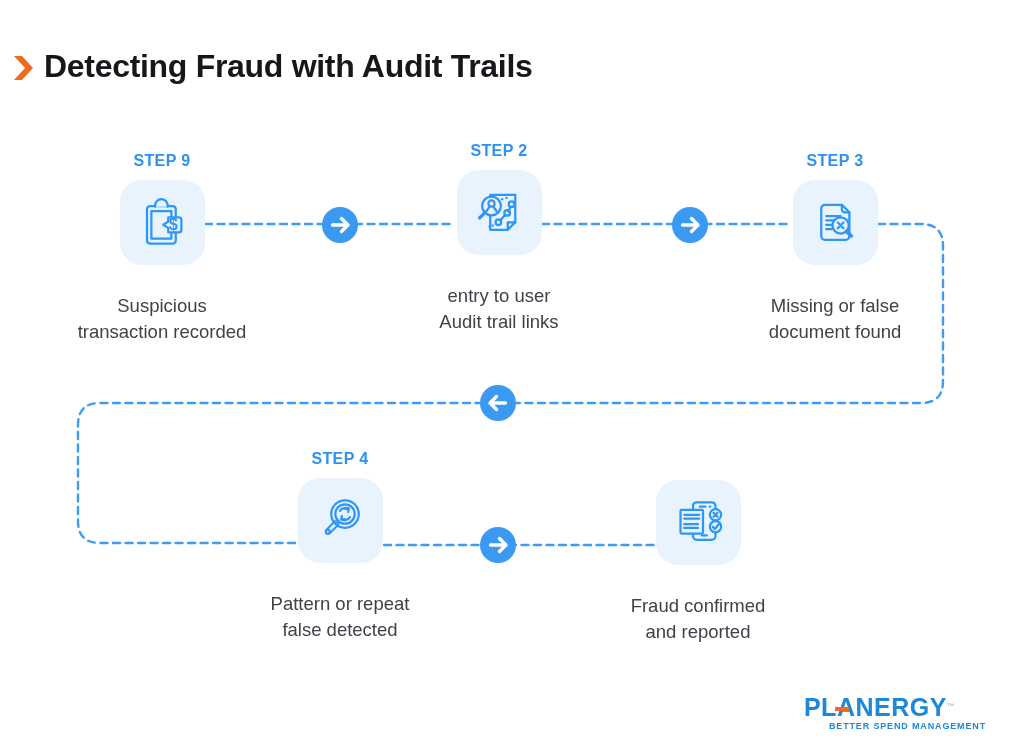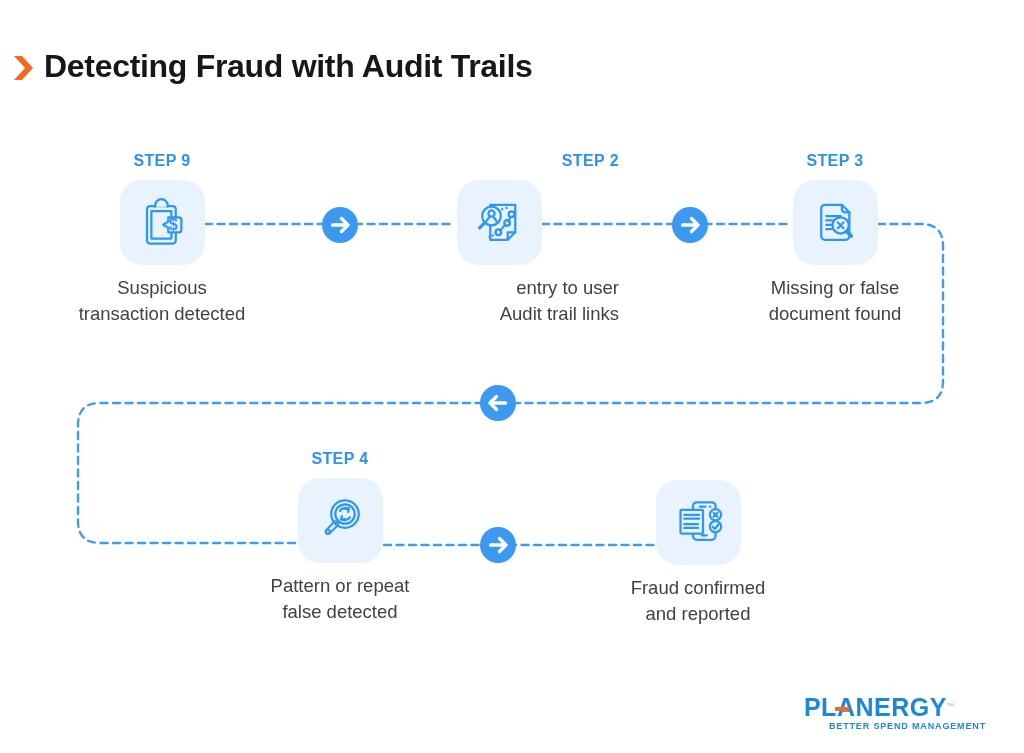--- a/index.html
+++ b/index.html
@@ -21,21 +21,21 @@
   
   .step { position:absolute; width:240px; text-align:center; }
   .step-label {
     font-size:16px; font-weight:700; color:#2F90F0; letter-spacing:0.4px;
     height:22px; line-height:22px;
   }
   .tile {
     width:85px; height:85px; margin:8px auto 0 auto; background:#E8F3FD;
     border-radius:22px; display:flex; align-items:center; justify-content:center;
   }
-  .caption { margin-top:10px; font-size:18.5px; color:#3F4249; line-height:26px; }
+  .caption { margin-top:28px; font-size:18.5px; color:#3F4249; line-height:26px; }
   .caption span { display:block; }
   
   .arrow-circle {
     position:absolute; width:36px; height:36px; border-radius:50%;
     background:#3B99F1; display:flex; align-items:center; justify-content:center;
   }
   
   .logo { position:absolute; right:38px; top:694px; text-align:left; }
   .logo-word {
     position:relative; font-size:25px; font-weight:700; color:#1D87D8;
@@ -83,25 +83,25 @@
           <rect x="24" y="24" width="46" height="60" rx="5"></rect>
           <rect x="31" y="32" width="32" height="44"></rect>
           <path d="M37 25 v-2 a10 10 0 0 1 20 0 v2" fill="#E8F3FD"></path>
           <path d="M58 42 H75 Q79 42 79 46 V62 Q79 66 75 66 H58 V59 L50 54 L58 49 Z" fill="#E8F3FD"></path>
           <text x="66" y="62" font-size="26" font-weight="bold" fill="#2E96F5" stroke="none" text-anchor="middle" font-family="Liberation Sans, sans-serif">$</text>
         </svg>
       </span>
     </div>
     <div class="caption">
       <span>Suspicious</span>
-      <span>transaction detected</span>
-    </div>
-  </div>
-
-  <div class="step" style="left:379px; top:150px;text-align:right;">
+      <span>transaction recorded</span>
+    </div>
+  </div>
+
+  <div class="step" style="left:379px; top:140px;">
     <div class="step-label">STEP 2</div>
     <div class="tile">
       <span>
         <svg width="60" height="60" viewBox="0 0 96 96" fill="none" stroke="#2E96F5" stroke-width="3.6" stroke-linecap="round" stroke-linejoin="round">
           <path d="M34 22 H74 V66 L62 78 H34 Z"></path>
           <path d="M74 66 H62 V78"></path>
           <path d="M50 63 L58 54 M63 49 L66 42"></path>
           <circle cx="47" cy="66" r="4.5"></circle>
           <circle cx="61" cy="51" r="4.5"></circle>
           <circle cx="68" cy="37" r="4.5"></circle>

